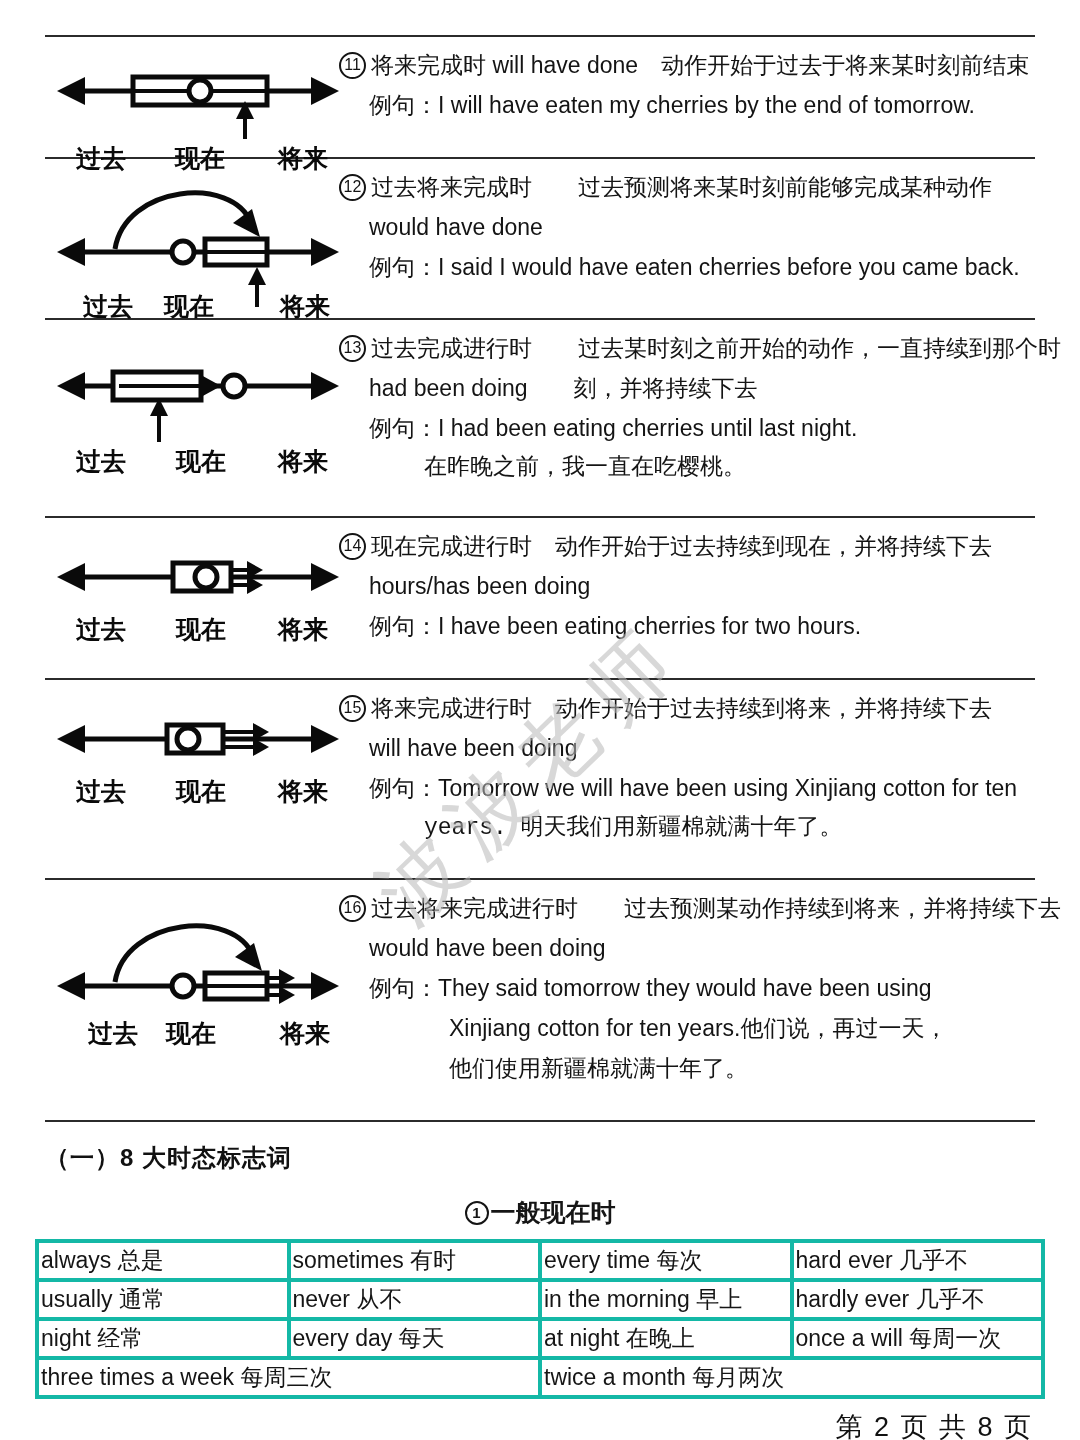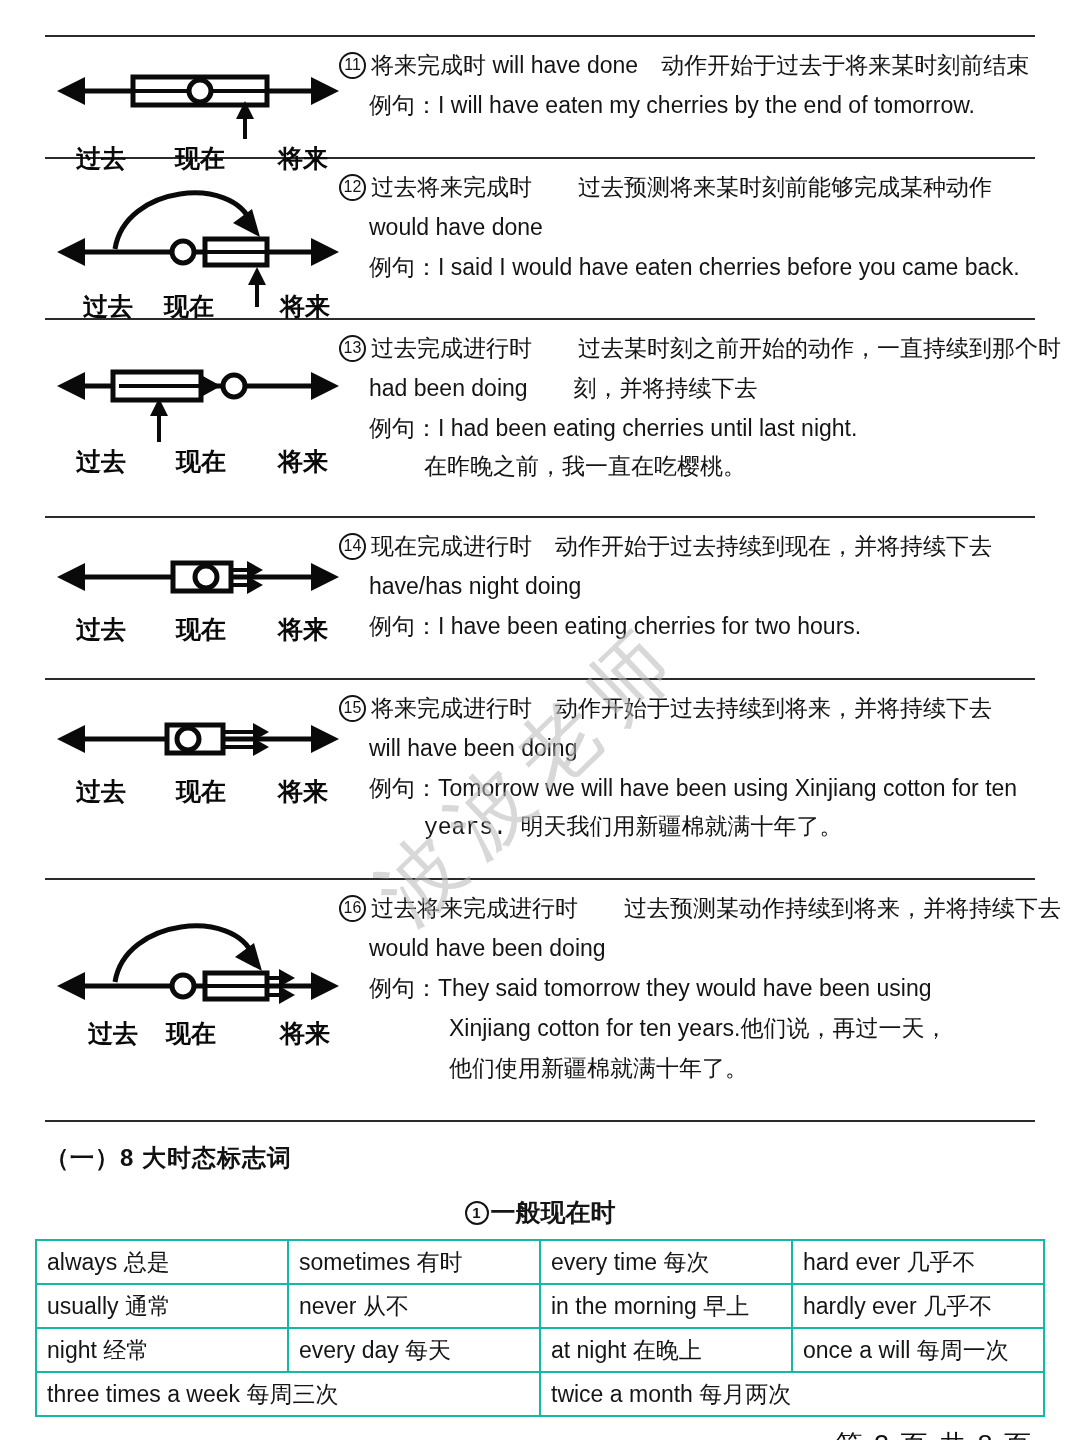--- a/index.html
+++ b/index.html
@@ -73,24 +73,24 @@
     display:flex; align-items:center; justify-content:center;
   }
   table.markers {
     margin-top:10px;
     margin-left:-10px;
     width:1010px;
     border-collapse:collapse;
     table-layout:fixed;
   }
   table.markers td {
-    border:2px solid #14b8a6;
+    border:4px solid #14b8a6;
     font-size:23px;
-    height:44px;
-    padding:2px 10px;
+    height:37px;
+    padding:2px 2px;
     white-space:nowrap;
     overflow:hidden;
   }
   .footer {
     text-align:right;
     font-size:27px;
     margin-top:10px;
     padding-right:2px;
     letter-spacing:2px;
     color:#111;
@@ -214,21 +214,21 @@
           <text class="tl-label" x="48" y="106">过去</text>
           <text class="tl-label" x="148" y="106">现在</text>
           <text class="tl-label" x="250" y="106">将来</text>
         </svg>
       </div>
       <div class="content-col">
         <div class="line title-line">
           <span class="circ">14</span>
           <span>现在完成进行时　动作开始于过去持续到现在，并将持续下去</span>
         </div>
-        <div class="line ind1">have/has night doing</div>
+        <div class="line ind1">hours/has been doing</div>
         <div class="line ind1">例句：I have been eating cherries for two hours.</div>
       </div>
     </div>
 
     <div class="section sec-15">
       <div class="diagram-col">
         <svg width="290" height="115" viewBox="0 0 290 115" class="mt6">
           <line class="tl-stroke" x1="20" y1="45" x2="270" y2="45"></line>
           <polygon class="tl-fill" points="4,45 32,31 32,59"></polygon>
           <polygon class="tl-fill" points="286,45 258,31 258,59"></polygon>

